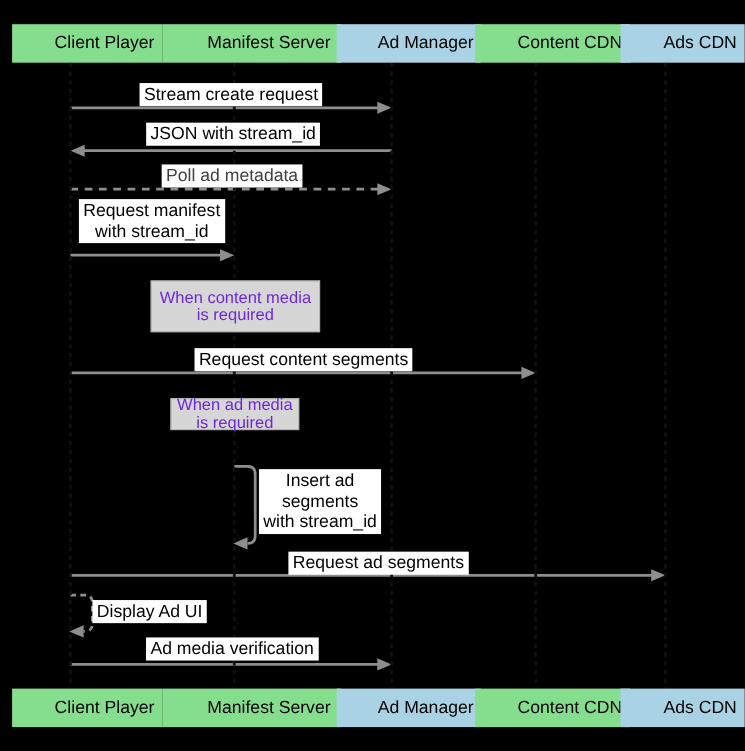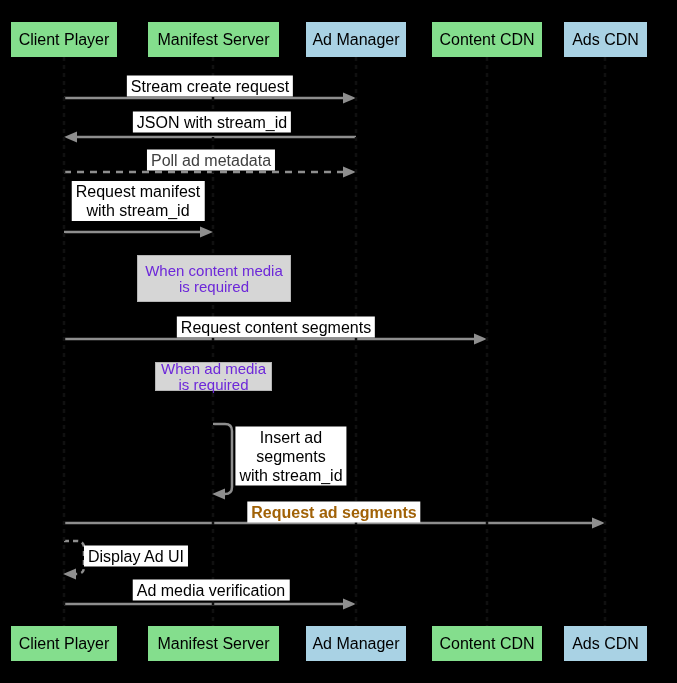--- a/index.html
+++ b/index.html
@@ -15,20 +15,21 @@
     background: #000000;
   }
   #wires { position: absolute; left: 0; top: 0; }
   .actor {
     position: absolute;
     height: 35px;
     display: flex; align-items: center; justify-content: center;
     color: #000000;
     font-size: 16px;
     white-space: nowrap;
+    padding-left: 31px;
   }
   .msg-label {
     position: absolute;
     transform: translate(-50%, -50%);
     background: #FFFFFF;
     color: #000000;
     font-size: 16px;
     line-height: 19px;
     padding: 1px 4px;
     text-align: center;
@@ -75,21 +76,21 @@
       <line x1="356" y1="57" x2="356" y2="626" stroke="#101010" stroke-width="2.5" stroke-dasharray="4,4"></line>
       <line x1="487" y1="57" x2="487" y2="626" stroke="#101010" stroke-width="2.5" stroke-dasharray="4,4"></line>
       <line x1="605" y1="57" x2="605" y2="626" stroke="#101010" stroke-width="2.5" stroke-dasharray="4,4"></line>
     </svg>
     <div class="msg-label" style="left: 210px; top: 86px; background: rgb(255, 255, 255); color: rgb(0, 0, 0);">Stream create request</div>
     <div class="msg-label" style="left: 212px; top: 122px; background: rgb(255, 255, 255); color: rgb(0, 0, 0);">JSON with stream_id</div>
     <div class="msg-label" style="left: 211px; top: 160px; background: rgb(255, 255, 255); color: #404040;">Poll ad metadata</div>
     <div class="msg-label" style="left: 138px; top: 201px; background: rgb(255, 255, 255); color: rgb(0, 0, 0);">Request manifest
 with stream_id</div>
     <div class="msg-label" style="left: 276px; top: 327px; background: rgb(255, 255, 255); color: rgb(0, 0, 0);">Request content segments</div>
-    <div class="msg-label" style="left: 334px; top: 512px; background: rgb(255, 255, 255); color: #a16207; font-weight: bold;">Request ad segments</div>
+    <div class="msg-label" style="left: 344px; top: 512px; background: rgb(255, 255, 255); color: #000000;">Request ad segments</div>
     <div class="msg-label" style="left: 211px; top: 590px; background: rgb(255, 255, 255); color: rgb(0, 0, 0);">Ad media verification</div>
     <div class="msg-label" style="left: 291px; top: 456px; background: rgb(255, 255, 255); color: rgb(0, 0, 0);">Insert ad
 segments
 with stream_id</div>
     <div class="msg-label" style="left: 136px; top: 556px; background: rgb(255, 255, 255); color: rgb(0, 0, 0);">Display Ad UI</div>
     <div class="note" style="left: 137px; top: 255px; width: 154px; height: 47px; background: rgb(214, 214, 214); border-color: rgb(181, 181, 181);">When content media
 is required</div>
     <div class="note" style="left: 155px; top: 362px; width: 117px; height: 29px; background: rgb(214, 214, 214); border-color: rgb(181, 181, 181);">When ad media
 is required</div>
     <div class="actor" style="left: 11px; top: 22px; width: 106px; height: 35px; background: rgb(132, 222, 141);">Client Player</div>

